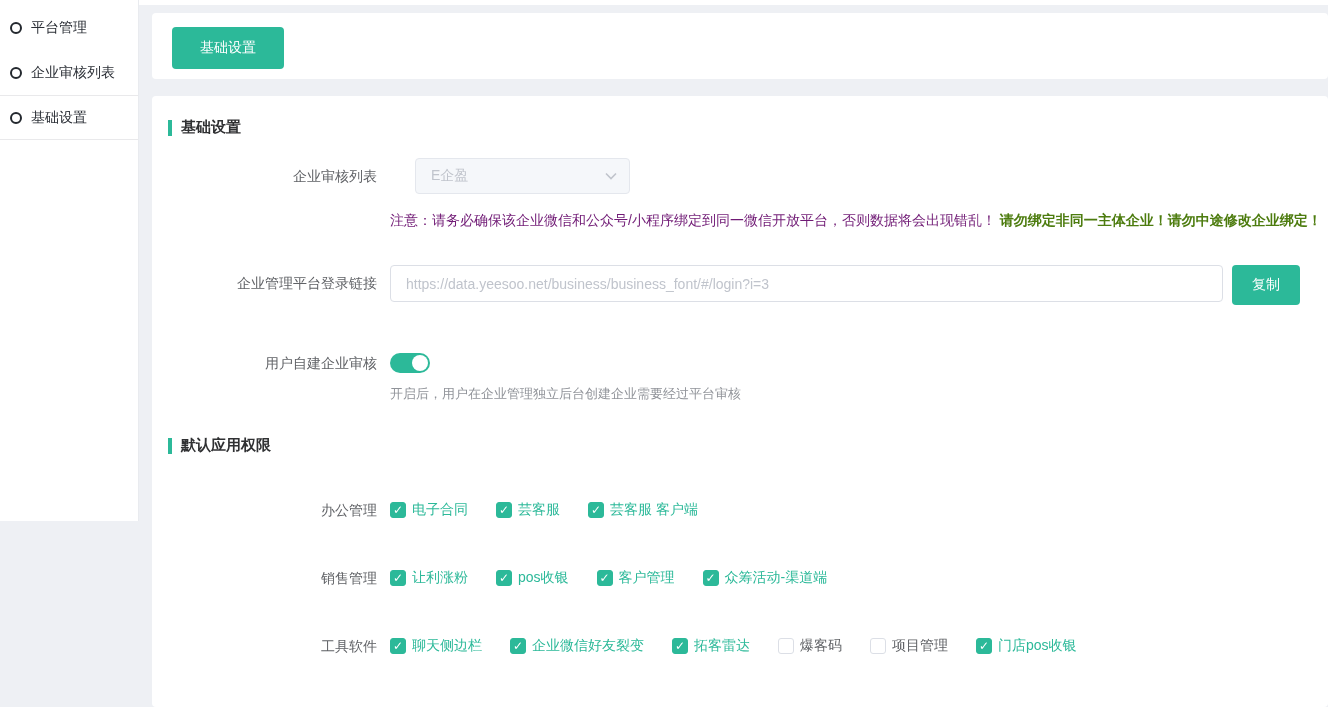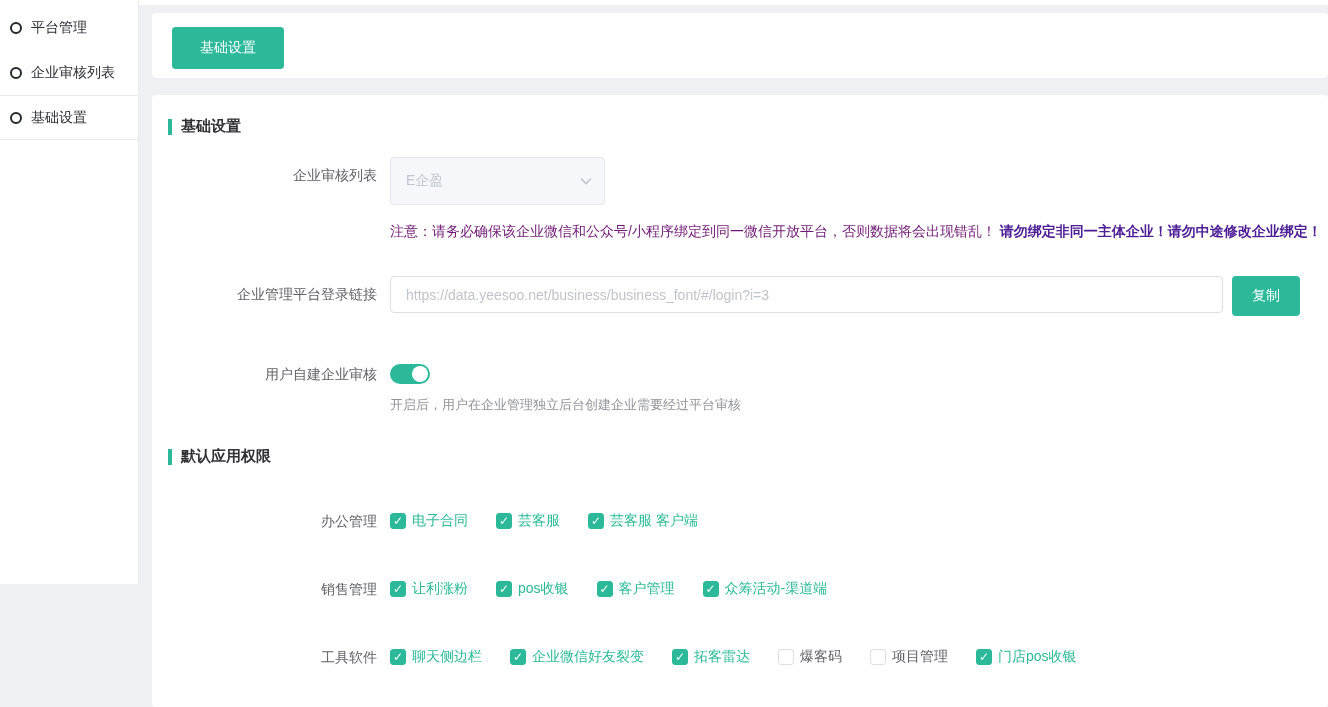--- a/index.html
+++ b/index.html
@@ -5,21 +5,21 @@
   * { margin:0; padding:0; box-sizing:border-box; }
   html,body { width:1328px; height:707px; overflow:hidden; }
   body {
     font-family:"Liberation Sans","DejaVu Sans",sans-serif;
     display:flex;
     background:#eef0f4;
   }
 
   
   .sidebar {
-    width:139px; height:584px; background:#ffffff; flex:0 0 139px;
+    width:139px; height:521px; background:#ffffff; flex:0 0 139px;
     border-right:1px solid #e9ebef; padding-top:5px;
   }
   .side-item {
     height:45px; display:flex; align-items:center; padding-left:10px;
     cursor:pointer; font-size:14px; color:#2b2f36;
   }
   .side-item.active { border-top:1px solid #e9e9eb; border-bottom:1px solid #e9e9eb; }
   .radio-circle {
     width:12px; height:12px; border:2px solid #23282e; border-radius:50%;
     margin-right:9px; flex:0 0 12px; background:#fff;
@@ -48,30 +48,30 @@
 
   .form-row { display:flex; margin-left:-16px; }
   .form-label {
     width:238px; flex:0 0 238px; text-align:right; padding-right:13px;
     font-size:14px; color:#606266; line-height:36px;
   }
   .form-control { flex:1; min-width:0; }
 
   
   .select-box {
-    width:215px; height:48px; background:#f5f7fa; border:1px solid #e4e7ed;
+    width:215px; height:36px; background:#f5f7fa; border:1px solid #e4e7ed;
     border-radius:4px; display:flex; align-items:center; justify-content:space-between;
-    padding:0 12px 0 15px; cursor:not-allowed;
+    padding:0 12px 0 15px; cursor:not-allowed;margin-left:25px;
   }
   .select-box .sel-text { font-size:14px; color:#c0c4cc; }
 
   
   .note-row { margin-top:15px; font-size:14px; line-height:22px; white-space:nowrap; }
   .note-gray { color:#701a75; }
-  .note-red { color:#4c1d95; font-weight:bold; }
+  .note-red { color:#4d7c0f; font-weight:bold; }
 
   
   .row-link { margin-top:34px; }
   .link-wrap { display:flex; align-items:flex-start; padding-right:28px; }
   .text-input {
     flex:1; height:37px; border:1px solid #dcdfe6; border-radius:4px;
     padding:0 15px; font-size:14px; color:#c0c4cc; background:#fff; outline:none;
     font-family:"Liberation Sans","DejaVu Sans",sans-serif;
   }
   .copy-btn {

